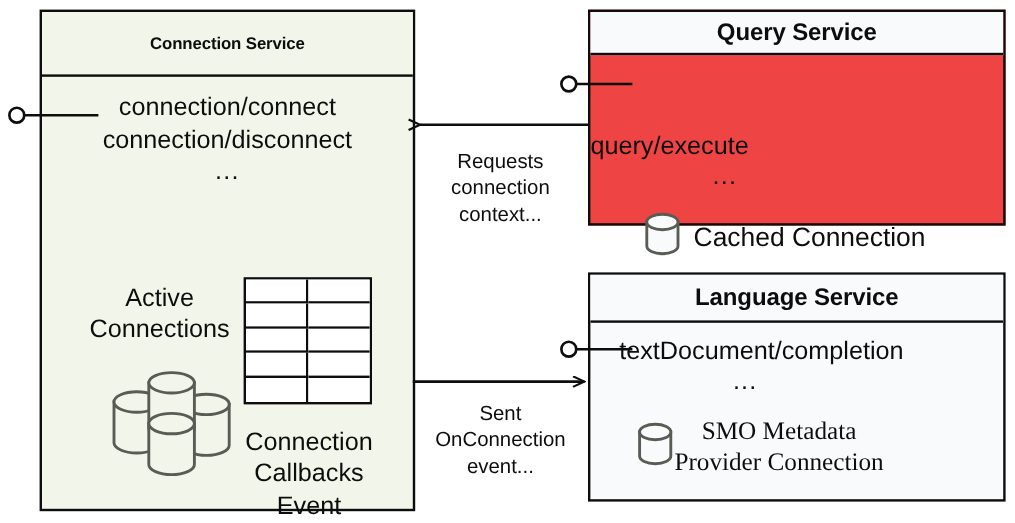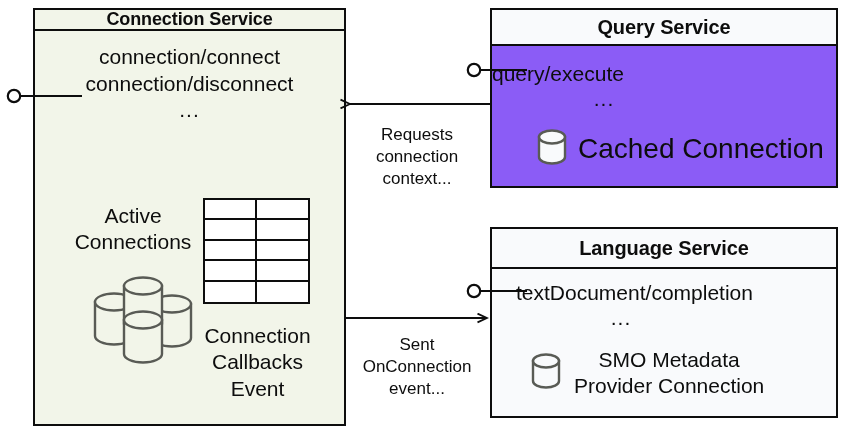--- a/index.html
+++ b/index.html
@@ -44,22 +44,22 @@
 
   
   #connection-service {
     left: 33px;
     top: 8px;
     width: 313px;
     height: 418px;
     background: #f2f5e9;
   }
   #connection-service .comp-header {
-    height: 21px;
-    font-size: 18px;
+    height: 54px;
+    font-size: 14px;
     background: #f2f5e9;
   }
   .op-list {
     position: absolute;
     left: 0;
     right: 0;
     top: 12px;
     text-align: center;
     font-size: 21px;
     color: #0d0d0d;
@@ -117,21 +117,22 @@
     line-height: 1.26;
     color: #0d0d0d;
   }
 
   
   #query-service {
     left: 490px;
     top: 8px;
     width: 348px;
     height: 180px;
-    background: #8b5cf6;
+    background: #ef4444;
+    gap: 48px;
   }
   #query-service .comp-header {
     height: 36px;
     font-size: 20px;
     background: #f9fafc;
   }
   #query-service .op-list {
     top: 14px;
     text-align: left;
   }
@@ -139,21 +140,21 @@
 
   .qs-db-row {
     position: absolute;
     left: 44px;
     top: 80px;
     display: flex;
     align-items: center;
     gap: 10px;
   }
   .qs-db-text {
-    font-size: 28px;
+    font-size: 22px;
     color: #0d0d0d;
     line-height: 1.18;
   }
 
   
   #language-service {
     left: 490px;
     top: 227px;
     width: 348px;
     height: 191px;
@@ -170,21 +171,21 @@
     padding-left: 24px;
   }
   #language-service .op-ellipsis { text-align: center; padding-right: 110px; }
 
   .ls-db-row {
     position: absolute;
     left: 38px;
     top: 78px;
     display: flex;
     align-items: center;
-    gap: 12px;
+    font-family: Liberation Serif, serif;
   }
   .ls-db-text {
     font-size: 21px;
     color: #0d0d0d;
     line-height: 1.22;
     text-align: center;
   }
 
   
   #overlay {

